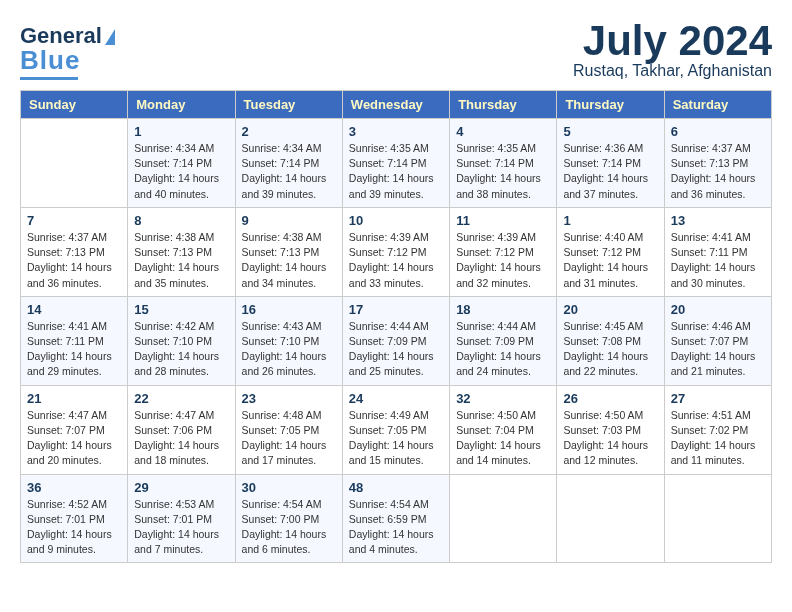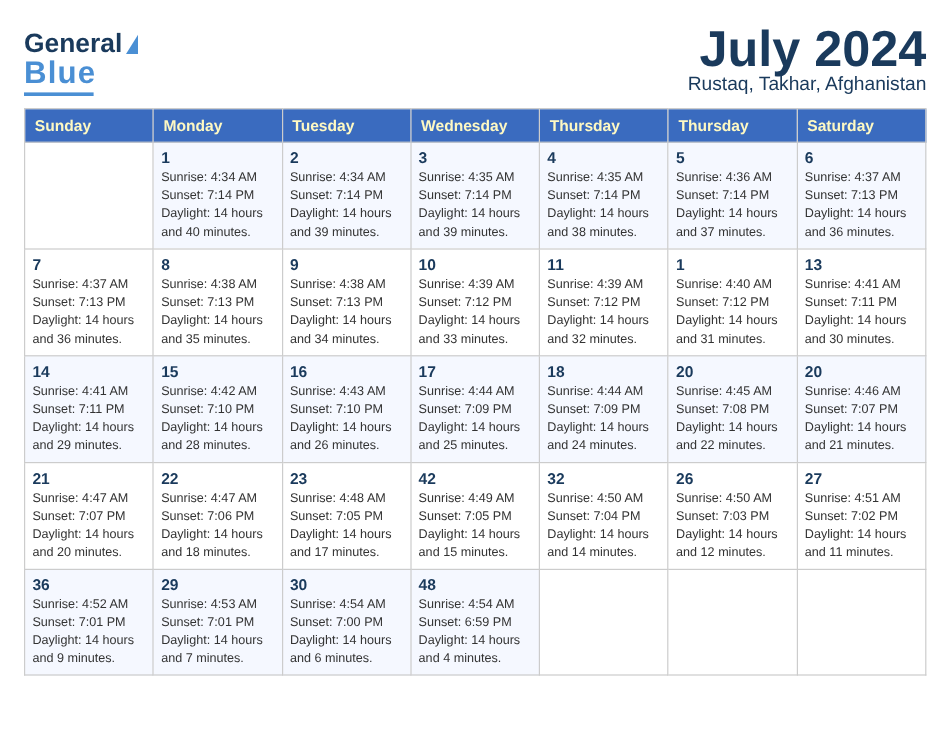--- a/index.html
+++ b/index.html
@@ -202,21 +202,21 @@
       </td>
         <td>
         <div class="day-number">22</div>
         <div class="day-info">Sunrise: 4:47 AM<br>Sunset: 7:06 PM<br>Daylight: 14 hours and 18 minutes.</div>
       </td>
         <td>
         <div class="day-number">23</div>
         <div class="day-info">Sunrise: 4:48 AM<br>Sunset: 7:05 PM<br>Daylight: 14 hours and 17 minutes.</div>
       </td>
         <td>
-        <div class="day-number">42</div>
+        <div class="day-number">24</div>
         <div class="day-info">Sunrise: 4:49 AM<br>Sunset: 7:05 PM<br>Daylight: 14 hours and 15 minutes.</div>
       </td>
         <td>
         <div class="day-number">32</div>
         <div class="day-info">Sunrise: 4:50 AM<br>Sunset: 7:04 PM<br>Daylight: 14 hours and 14 minutes.</div>
       </td>
         <td>
         <div class="day-number">26</div>
         <div class="day-info">Sunrise: 4:50 AM<br>Sunset: 7:03 PM<br>Daylight: 14 hours and 12 minutes.</div>
       </td>

